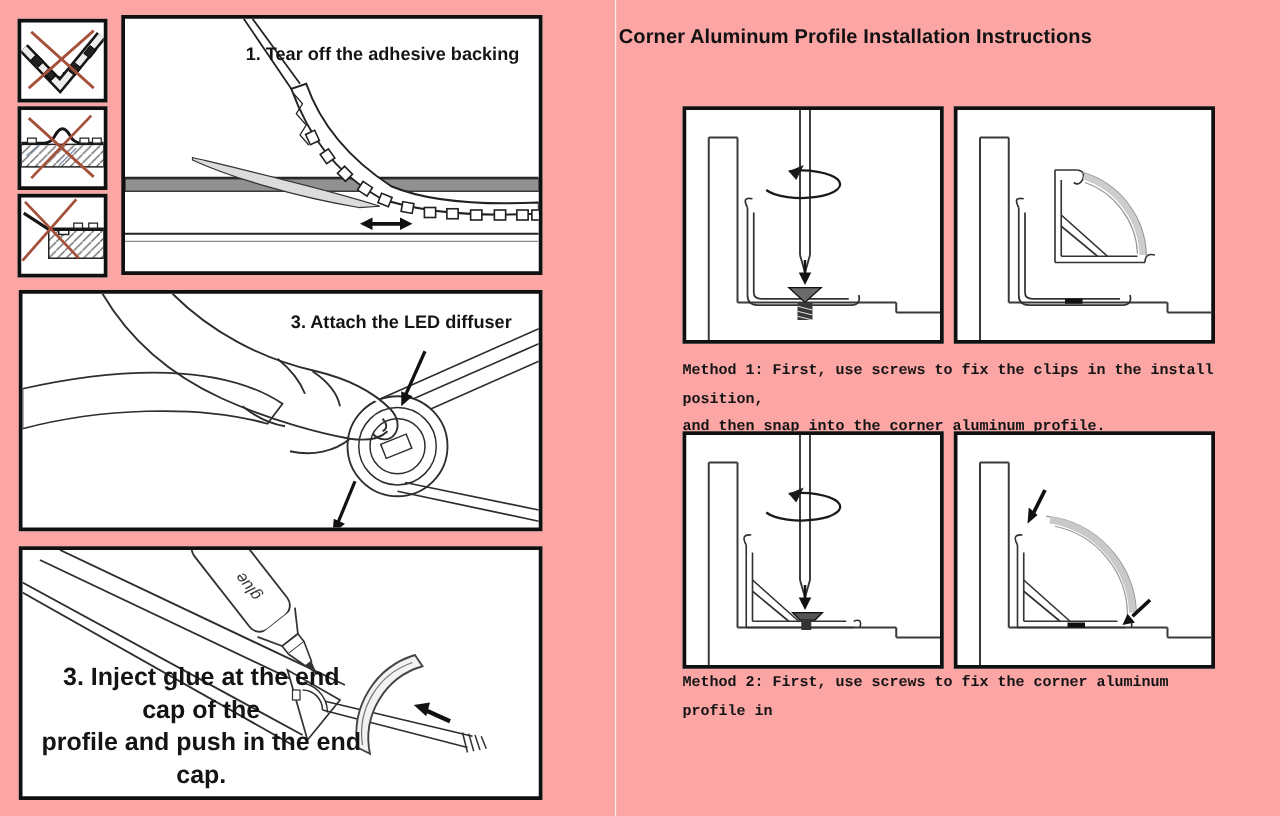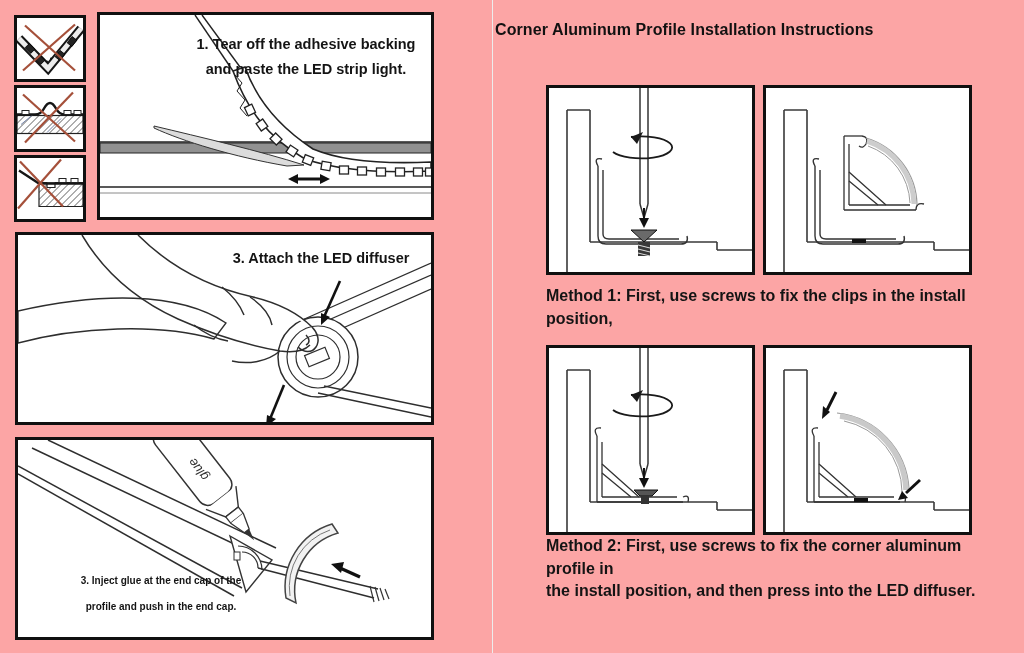--- a/index.html
+++ b/index.html
@@ -11,24 +11,24 @@
   .mini{position:absolute;background:#fff;border:3px solid #101010;box-sizing:border-box;}
   .panel svg,.mini svg{display:block;width:100%;height:100%;}
   .divider{position:absolute;left:492px;top:0;width:1px;height:653px;background:#ececec;}
   .title{
     position:absolute;left:495px;top:21px;width:529px;
     font-size:16px;font-weight:bold;letter-spacing:0.1px;color:#111;
   }
   .step-text{position:absolute;font-weight:bold;color:#141414;text-align:center;}
   .t1{right:4px;top:17px;width:242px;font-size:14.5px;line-height:25px;}
   .t2{right:5px;top:11px;width:210px;font-size:14.5px;line-height:25px;}
-  .t3{left:14px;bottom:17px;width:258px;font-size:10px;line-height:26px;}
+  .t3{left:14px;bottom:4px;width:258px;font-size:20px;line-height:26px;}
   .caption{
-    position:absolute;left:546px;width:446px;font-size:16px;font-weight:bold;
-    color:#141414;line-height:22.5px;
+    position:absolute;left:546px;width:446px;font-size:12px;font-weight:bold;
+    color:#141414;line-height:22.5px;font-family:Liberation Mono, monospace;
   }
   .cap1{top:285px;}
   .cap2{top:535px;}
 </style>
 </head>
 <body>
 
 <div class="sheet">
 
   <div class="mini" style="left:14px;top:15px;width:72px;height:67px">
@@ -118,21 +118,20 @@
       <line x1="133" y1="56" x2="95" y2="0" stroke="#222" stroke-width="1.4"></line>
       <line x1="140" y1="52" x2="102" y2="0" stroke="#222" stroke-width="1.4"></line>
       <polyline points="135,60 142,68 137,76 145,85 140,93 147,101" fill="none" stroke="#222" stroke-width="1"></polyline>
 
       <line x1="196" y1="164" x2="222" y2="164" stroke="#111" stroke-width="3"></line>
       <polygon points="188,164 198,159 198,169" fill="#111"></polygon>
       <polygon points="230,164 220,159 220,169" fill="#111"></polygon>
     </svg>
     <div class="step-text t1">
       <div>1. Tear off the adhesive backing</div>
-      <div>and paste the LED strip light.</div>
     </div>
   </div>
 
   <div class="panel" style="left:15px;top:232px;width:419px;height:193px">
     <svg viewBox="0 0 413 187">
 
       <g stroke="#2e2e2e" stroke-width="1.3" fill="none">
         <line x1="282" y1="86" x2="413" y2="28"></line>
         <line x1="290" y1="94" x2="413" y2="40"></line>
         <line x1="300" y1="104" x2="413" y2="54"></line>
@@ -271,20 +270,21 @@
         <path d="M83,84 L120,117 M83,93 L112,117"></path>
       </g>
       <path d="M100,50 A71,71 0 0 1 151,117" fill="none" stroke="#9a9a9a" stroke-width="1.2"></path>
       <path d="M101,53 A68,68 0 0 1 148,116" fill="none" stroke="#cdcdcd" stroke-width="5"></path>
       <path d="M102,58 A63,63 0 0 1 144,115" fill="none" stroke="#9a9a9a" stroke-width="1"></path>
     </svg>
   </div>
 
   <div class="caption cap1">
     <div>Method 1: First, use screws to fix the clips in the install position,</div>
+    <div>and then snap into the corner aluminum profile.</div>
   </div>
 
   <div class="panel" style="left:546px;top:345px;width:209px;height:190px">
     <svg viewBox="0 0 203 184">
       <g stroke="#3a3a3a" stroke-width="1.6" fill="none">
         <path d="M18,22 H41 M18,22 V184 M41,22 V154 M41,154 H168 M168,154 V162 M168,162 H203"></path>
       </g>
 
       <g stroke="#333" stroke-width="1.3" fill="none">
         <path d="M48,88 q-5,-9 4,-8"></path>
@@ -330,16 +330,15 @@
 
       <line x1="70" y1="44" x2="61" y2="62" stroke="#111" stroke-width="3"></line>
       <polygon points="56,71 64,64 57,58" fill="#111"></polygon>
       <line x1="154" y1="132" x2="140" y2="145" stroke="#111" stroke-width="3"></line>
       <polygon points="132,152 142,150 136,143" fill="#111"></polygon>
     </svg>
   </div>
 
   <div class="caption cap2">
     <div>Method 2: First, use screws to fix the corner aluminum profile in</div>
-    <div>the install position, and then press into the LED diffuser.</div>
   </div>
 
 </div>
 
 </body></html>

